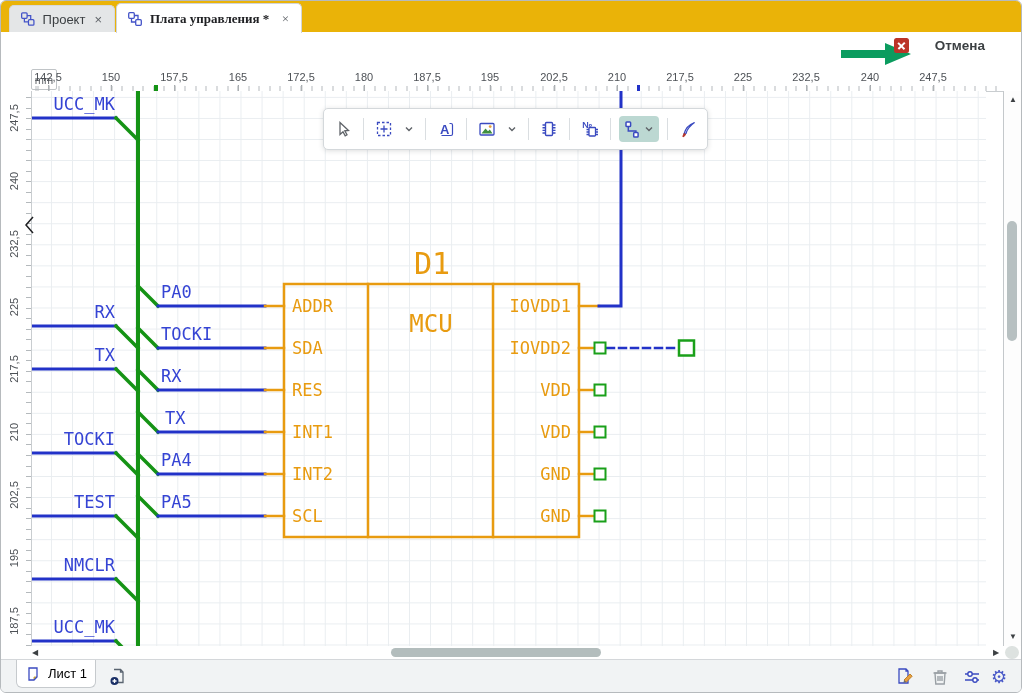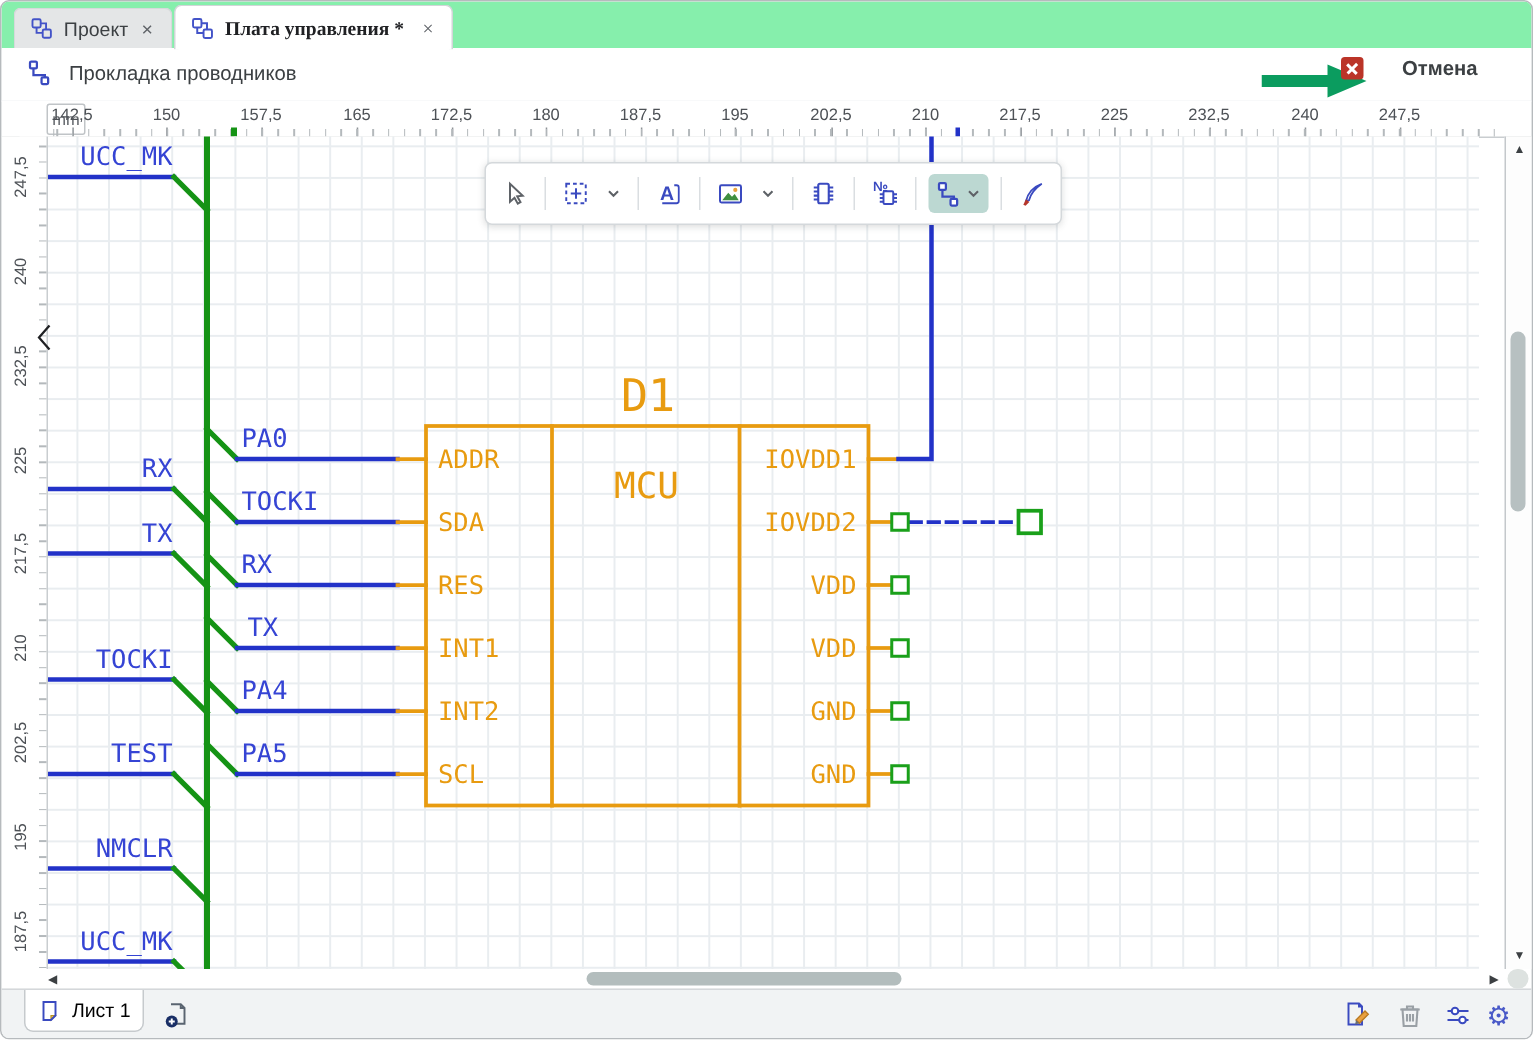--- a/index.html
+++ b/index.html
@@ -1,19 +1,19 @@
 <!DOCTYPE html>
 <html><head>
 <meta charset="utf-8">
 <style>
   html,body{margin:0;padding:0;background:#ffffff;}
   body{font-family:"Liberation Sans", sans-serif; -webkit-font-smoothing:antialiased;}
   .app{position:relative;width:1020px;height:691px;border:1px solid #b6babd;border-radius:6px;overflow:hidden;background:#fff;}
   
-  .tabbar{position:absolute;left:0;top:0;width:100%;height:31px;background:#86efac;border-bottom:1px solid #d2d5d8;}
+  .tabbar{position:absolute;left:0;top:0;width:100%;height:31px;background:#eab308;border-bottom:1px solid #d2d5d8;}
   .tab{position:absolute;display:flex;align-items:center;gap:7px;padding:0 10px;box-sizing:border-box;cursor:default;}
   .tab-inactive{left:8px;top:4px;height:27px;width:106px;background:#e4e6e7;border:1px solid #d6d9db;border-bottom:none;border-radius:5px 5px 0 0;}
   .tab-active{left:115px;top:2px;height:30px;width:186px;background:#ffffff;border:1px solid #d2d5d8;border-bottom:none;border-radius:5px 5px 0 0;z-index:3;font-family:Liberation Serif, serif;}
   .tab-label{font-size:13px;color:#3c4043;white-space:nowrap;}
   .tab-active .tab-label{font-weight:bold;color:#202124;}
   .tab-close{margin-left:auto;font-size:13px;color:#5f6368;line-height:13px;padding:1px 2px;}
   
   .toolbar{position:absolute;left:0;top:31px;width:100%;height:35px;background:#fff;border-bottom:1px solid #e4e7e9;}
   .mode{position:absolute;left:16px;top:6px;display:flex;align-items:center;gap:9px;}
   .mode-label{font-size:13.5px;color:#3c4043;}
@@ -85,30 +85,20 @@
           <rect x="8.7" y="8.7" width="5.6" height="5.6" rx="1"></rect>
           <path d="M7.3,4.5 H11 V8.7 M4.5,7.3 V11 H8.7"></path>
         </g>
       </svg>
       <span class="tab-label">Плата управления *</span>
       <span class="tab-close">×</span>
     </div>
   </div>
 
   <div class="toolbar">
-    <div class="mode">
-      <svg width="20" height="20" viewBox="0 0 20 20">
-        <g fill="none" stroke="#3a4ac0" stroke-width="1.5">
-          <rect x="3" y="3" width="4.6" height="4.6" rx="0.8" fill="#fff"></rect>
-          <path d="M5.3,7.6 V12 H12.9 V13.6"></path>
-          <rect x="10.7" y="13.6" width="4.4" height="4.4" rx="0.8" fill="#fff"></rect>
-        </g>
-      </svg>
-      <span class="mode-label">Прокладка проводников</span>
-    </div>
     <svg class="arrow-annot" width="72" height="24" viewBox="0 0 72 24">
       <polygon points="0,8 44,8 44,1 70,12 44,23 44,16 0,16" fill="#0b9c5f"></polygon>
     </svg>
     <div class="cancel-wrap">
       <span class="xbtn"></span>
       <span class="cancel-label">Отмена</span>
     </div>
   </div>
 
   <div class="rulerh">

